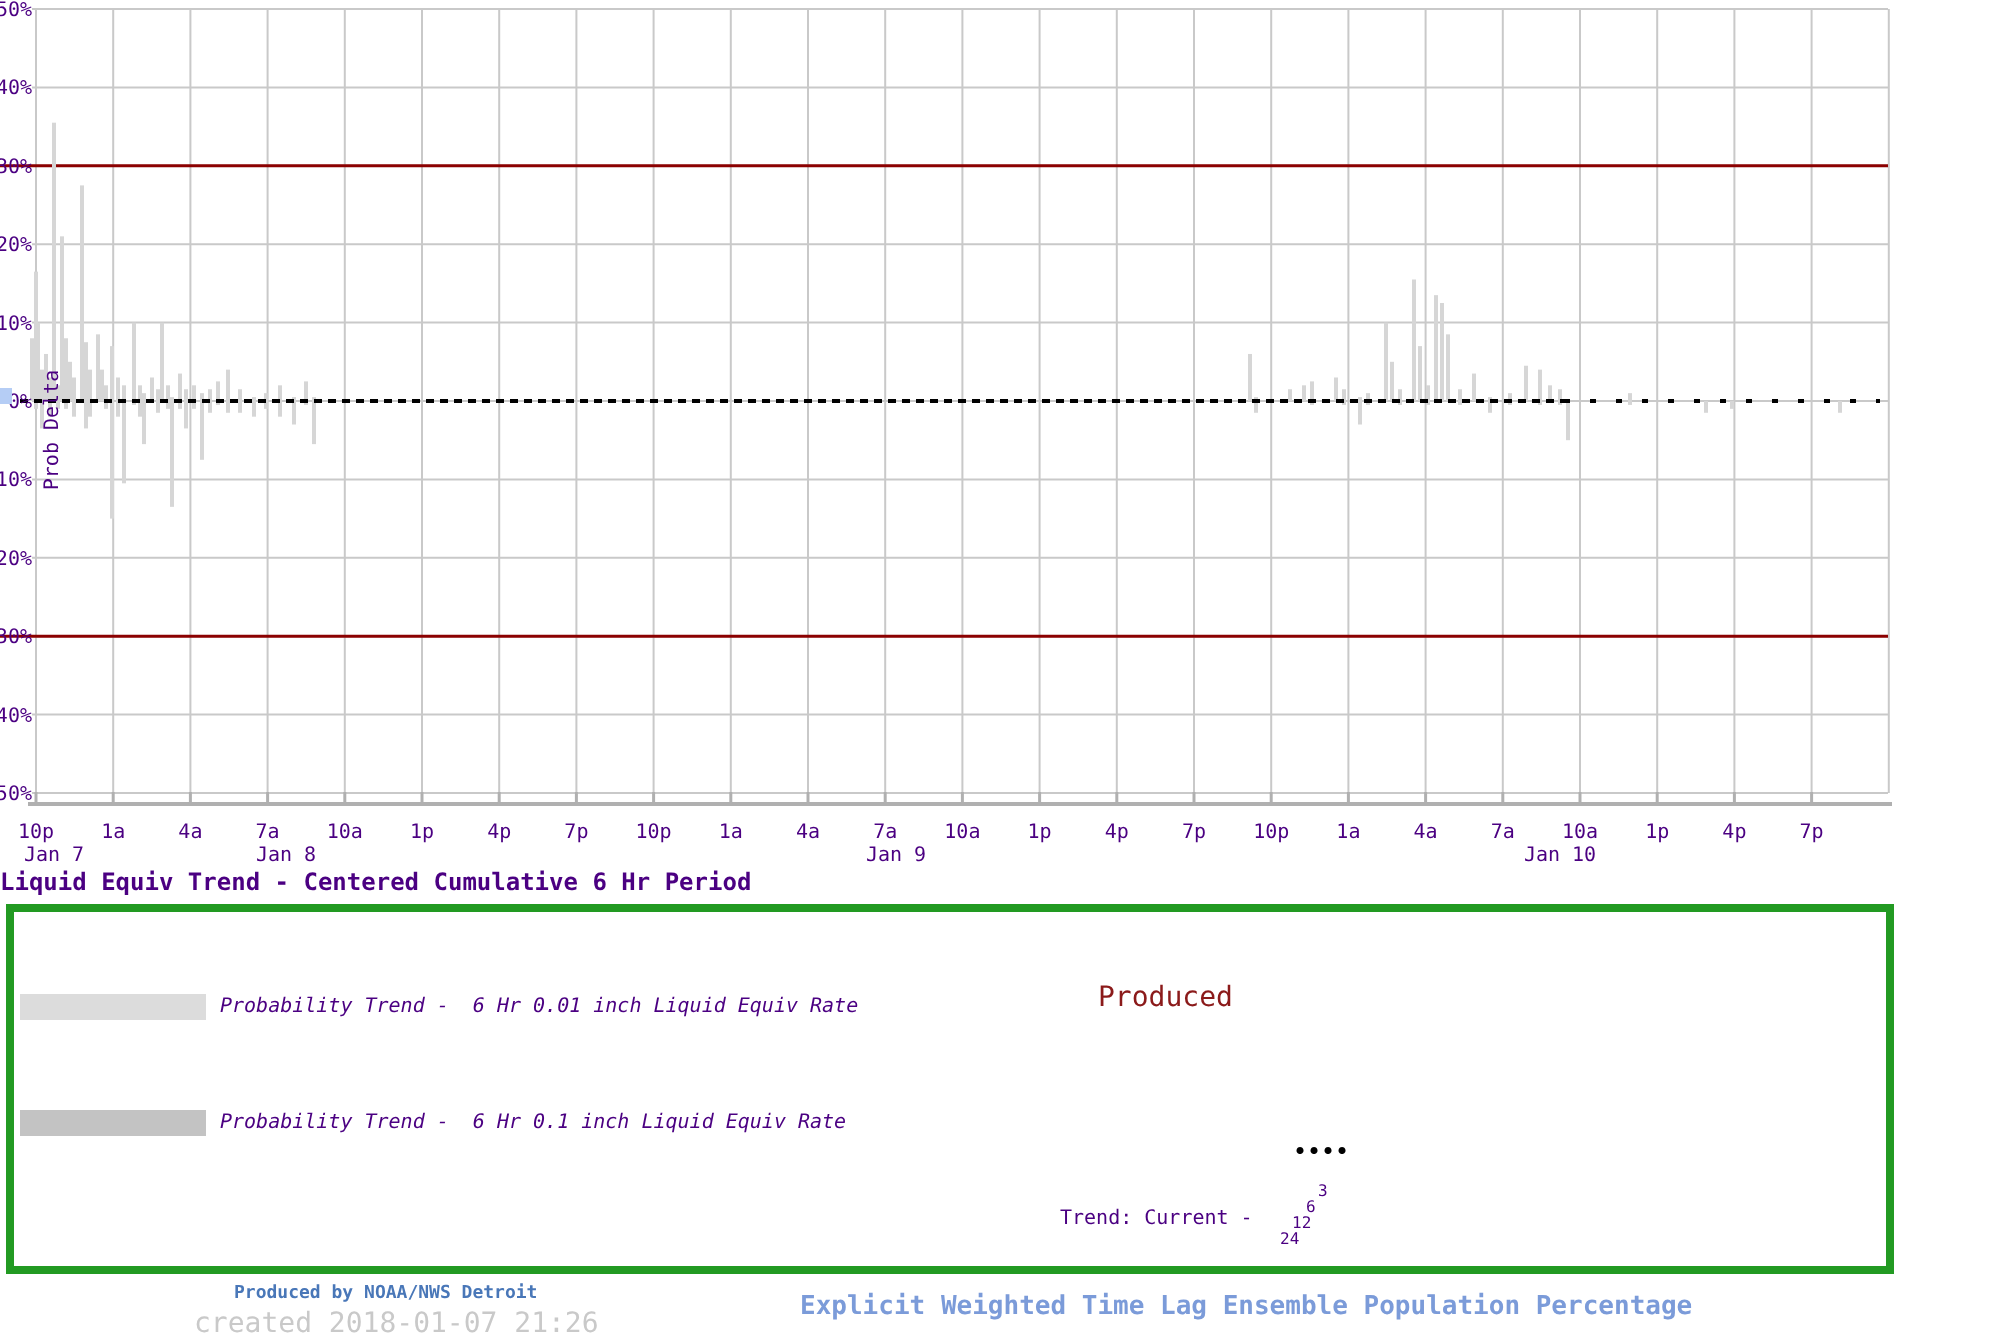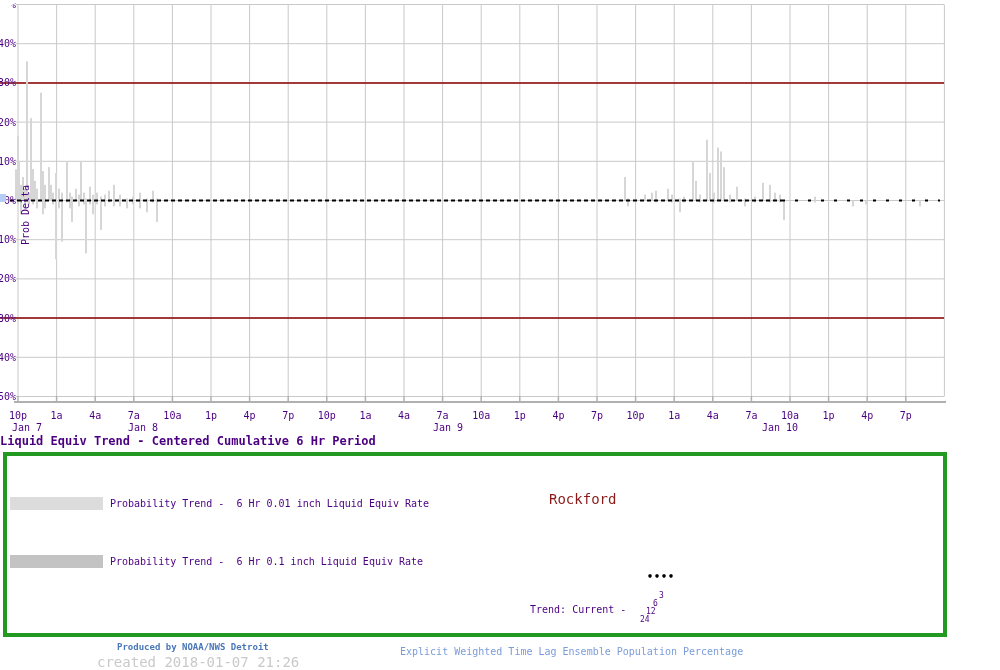--- a/index.html
+++ b/index.html
@@ -1,40 +1,40 @@
 <!DOCTYPE html>
 <html><head>
 <meta charset="utf-8">
 <style>
   html,body{margin:0;padding:0;background:#fff;}
   .stage{position:relative;width:1000px;height:670px;background:#ffffff;overflow:hidden;
-         font-family:"DejaVu Sans Mono","Liberation Mono",monospace;border-radius:28px;}
+         font-family:"DejaVu Sans Mono","Liberation Mono",monospace;}
   .stage div,.stage span{white-space:pre;}
   #chart{position:absolute;left:0;top:0;width:1000px;height:450px;}
   #chart svg{display:block;}
   #chart text{font-family:"DejaVu Sans Mono","Liberation Mono",monospace;font-size:10px;fill:#4b0082;}
   #chart text.ylab{font-size:10px;}
   .title{position:absolute;left:0;top:434px;width:970px;text-align:left;
          font-size:12px;font-weight:bold;color:#4b0082;}
   .legend-box{position:absolute;left:3px;top:452px;width:944px;height:185px;
               border:4px solid #229a22;box-sizing:border-box;background:#fff;}
   .lrow{display:flex;align-items:center;height:19.7px;padding-left:3px;}
   .sw{display:inline-block;width:93px;height:13px;}
-  .ltxt{margin-left:7px;font-size:10px;color:#4b0082;}
+  .ltxt{margin-left:7px;font-size:10px;color:#4b0082;font-style:italic;}
   .station{position:absolute;left:542px;top:35px;font-size:14px;color:#8b1a1a;}
   .dots{position:absolute;left:640px;top:115px;font-size:10px;font-weight:bold;color:#000;letter-spacing:1px;}
   .trendlab{position:absolute;left:523px;top:148px;font-size:10px;color:#4b0082;}
   .th{position:absolute;font-size:8px;color:#4b0082;}
   .th0{left:652px;top:135px;}
   .th1{left:646px;top:143px;}
   .th2{left:639px;top:151px;}
   .th3{left:633px;top:159px;}
   .f1{position:absolute;left:97px;top:642px;font-size:9px;font-weight:bold;color:#4977b8;margin-left:20px;}
   .f2{position:absolute;left:97px;top:654px;font-size:14px;color:#c9c9c9;}
-  .f3{position:absolute;left:400px;top:646px;font-size:10px;font-weight:normal;color:#7b9bd9;}
+  .f3{position:absolute;left:400px;top:646px;font-size:13px;font-weight:bold;color:#7b9bd9;}
 </style>
 </head>
 <body>
 
 <div class="stage">
 
   <div id="chart"><svg width="1000" height="450">
         <g>
           <line x1="18" y1="4.5" x2="18" y2="396.5" stroke="#c9c9c9" stroke-width="1"></line>
           <line x1="56.6" y1="4.5" x2="56.6" y2="396.5" stroke="#c9c9c9" stroke-width="1"></line>
@@ -243,21 +243,21 @@
     <div class="lrow">
       
       
     </div>
     
     
     
     
     
 
-    <div class="station">Rockford</div>
+    <div class="station">Produced</div>
     <div class="dots">••••</div>
     <div class="trendlab">Trend: Current -</div>
     <span class="th th0">3</span>
     <span class="th th1">6</span>
     <span class="th th2">12</span>
     <span class="th th3">24</span>
   </div>
 
   <div class="f1">Produced by NOAA/NWS Detroit</div>
   <div class="f2">created 2018-01-07 21:26</div>

